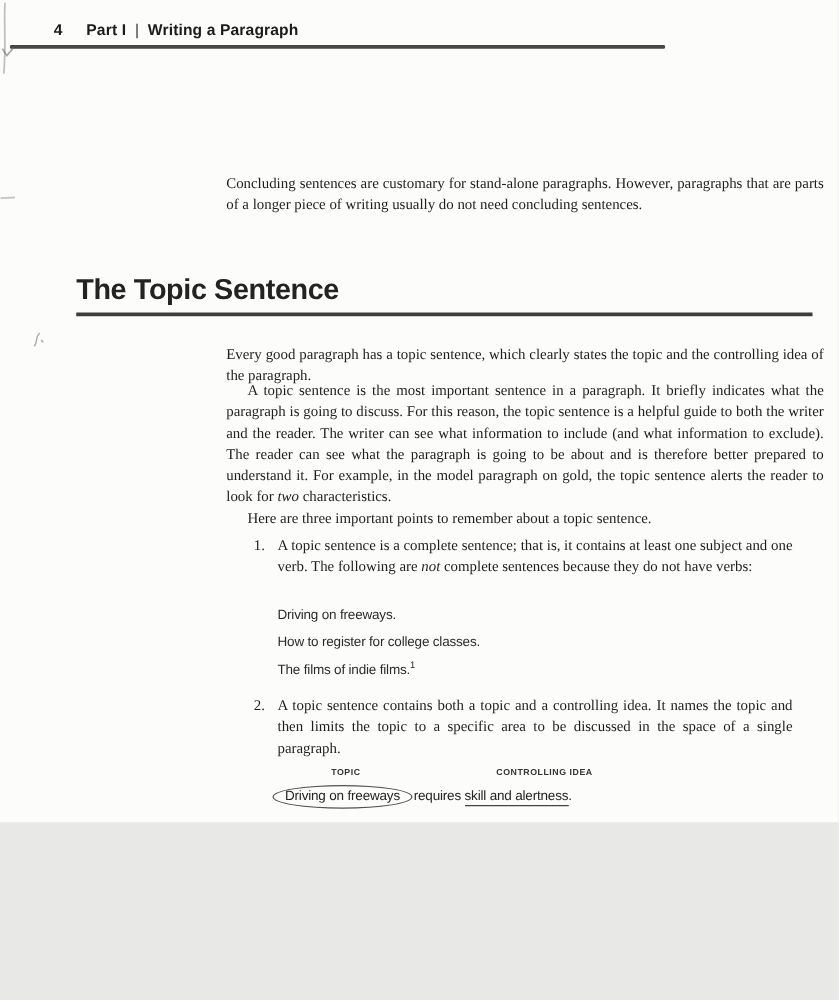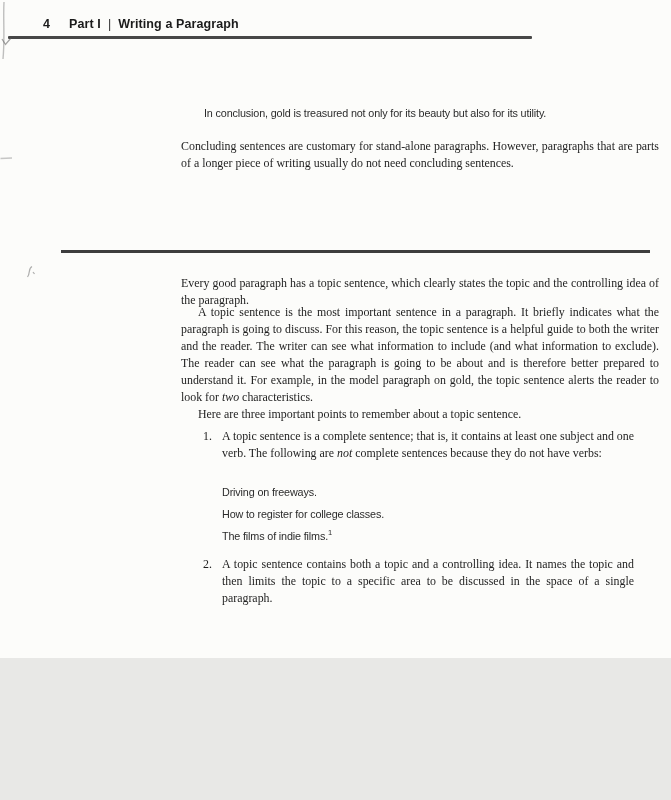--- a/index.html
+++ b/index.html
@@ -98,24 +98,24 @@
 <body>
 
 <div class="page">
 
   <div class="page-header">
     <span class="pagenum">4</span><span>Part I</span><span class="divider">|</span><span>Writing a Paragraph</span>
   </div>
   <div class="header-rule"></div>
 
 
-  <p class="sans" id="intro-example">In conclusion, gold is treasured not only for its beauty but also for its utility.</p>
 
   <p class="serif" id="p2">Concluding sentences are customary for stand-alone paragraphs. However, paragraphs that are parts of a longer piece of writing usually do not need concluding sentences.</p>
 
+  <h1 class="section-heading">The Topic Sentence</h1>
   <div class="section-rule"></div>
 
   <p class="serif" id="sp1">Every good paragraph has a topic sentence, which clearly states the topic and the controlling idea of the paragraph.</p>
 
   <p class="serif p-indent" id="sp2"><span>A topic sentence is the most important sentence in a paragraph. It briefly indicates what the paragraph is going to discuss. For this reason, the topic sentence is a helpful guide to both the writer and the reader. The writer can see what information to include (and what information to exclude). The reader can see what the paragraph is going to be about and is therefore better prepared to understand it. For example, in the model paragraph on gold, the topic sentence alerts the reader to look for </span><i>two</i><span> characteristics.</span></p>
 
   <p class="serif p-indent" id="sp3">Here are three important points to remember about a topic sentence.</p>
 
   <div class="list-item" id="item1">
     <span class="num serif">1.</span>
@@ -124,20 +124,25 @@
 
   <p class="sans frag" id="frag1">Driving on freeways.</p>
   <p class="sans frag" id="frag2">How to register for college classes.</p>
   <p class="sans frag" id="frag3"><span>The films of indie films.</span><sup>1</sup></p>
 
   <div class="list-item" id="item2">
     <span class="num serif">2.</span>
     <div class="item-text serif">A topic sentence contains both a topic and a controlling idea. It names the topic and then limits the topic to a specific area to be discussed in the space of a single paragraph.</div>
   </div>
 
+  <div class="ts-ex" id="ex1">
+    <span class="mini-label" style="left:84px">TOPIC</span>
+    <span class="mini-label" style="left:216px">CONTROLLING IDEA</span>
+    <div class="ts-sentence sans"><span class="circled">Driving on freeways</span><span>requires </span><span class="underlined">skill and alertness</span><span>.</span></div>
+  </div>
 
 
   <div class="ts-ex" id="ex3">
     <span class="mini-label" style="left:89px">TOPIC</span>
     <span class="mini-label" style="left:221px">CONTROLLING IDEA</span>
     <div class="ts-sentence sans"><span class="circled">The rise of indie films</span><span>is due to </span><span class="underlined">several factors</span><span>.</span></div>
   </div>
 
   <svg class="artifact" id="scr1" width="6" height="58">
     <path d="M3,0 C2,16 4,36 2,57" stroke="#8d8d8d" stroke-width="1.4" fill="none"></path>

